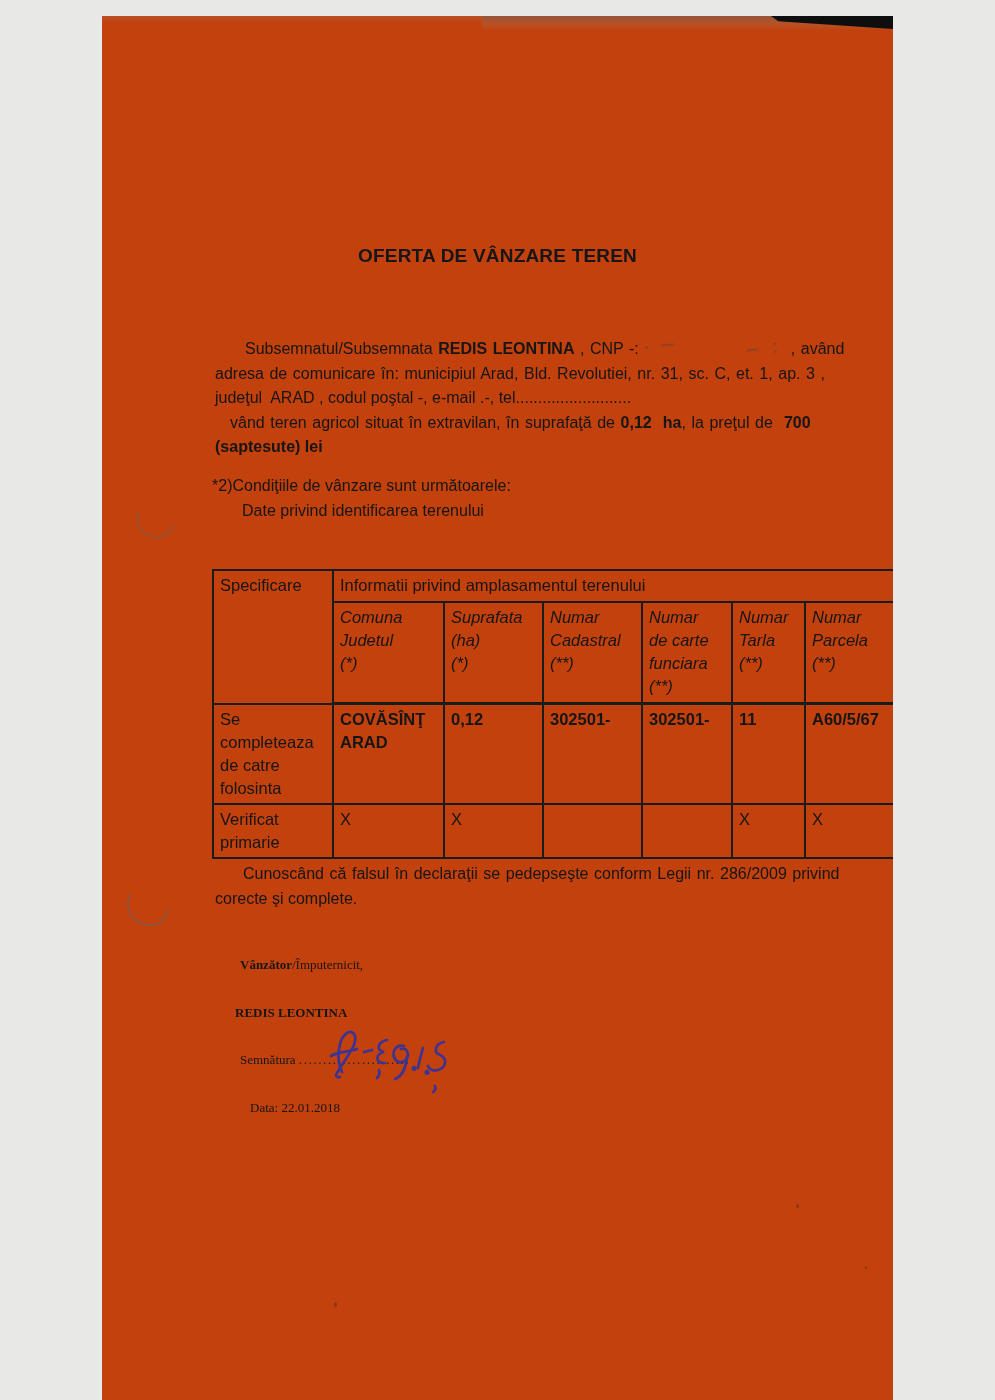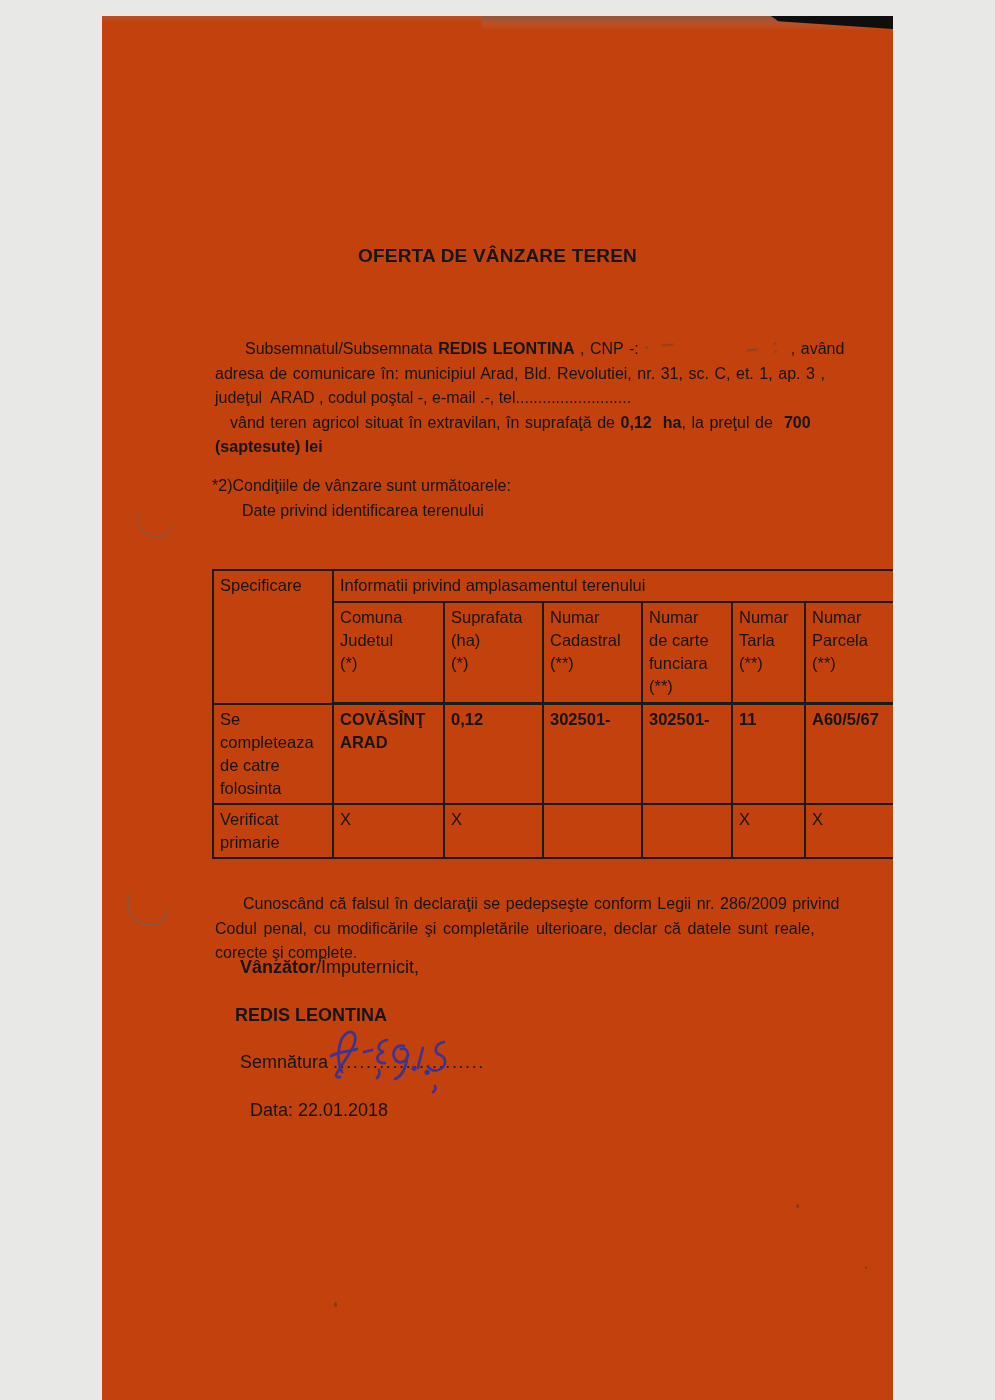--- a/index.html
+++ b/index.html
@@ -34,27 +34,27 @@
   .smudge .m2{left:22px;top:4px;width:13px;height:2px;transform:rotate(-7deg);}
   .smudge .m3{left:108px;top:9px;width:11px;height:2px;transform:rotate(-5deg);}
   .smudge .m4{left:134px;top:2px;width:3px;height:3px;border-radius:50%;}
   .smudge .m5{left:135px;top:10px;width:3px;height:3px;border-radius:50%;}
   
   .land-table{position:absolute;top:553px;left:110px;border-collapse:collapse;table-layout:fixed;
     width:833px;}
   .land-table td{border:2px solid #1b1b1b;vertical-align:top;padding:3px 6px;
     font-size:16.5px;line-height:23px;white-space:pre-line;overflow:hidden;}
   .land-table tr.r1 td{height:24px;}
-  .land-table tr.r2 td{height:93px;border-bottom-width:3px;}
+  .land-table tr.r2 td{height:93px;border-bottom-width:3px;font-style:italic;}
   .land-table tr.r3 td{height:92px;}
   .land-table tr.r4 td{height:44px;}
   .land-table td.v{font-weight:bold;}
   .land-table td.obs-h{text-align:left;}
   
-  .closing-line{position:absolute;font-size:18px;white-space:pre;}
+  .closing-line{position:absolute;font-size:13px;white-space:pre;font-family:Liberation Serif, serif;}
   .sig-dots{letter-spacing:1.6px;color:#1d1d1d;}
   .sig-ink{position:absolute;top:1010px;left:224px;width:152px;height:74px;}
 </style>
 </head>
 <body>
 
 <div class="page">
 
   <div class="top-shadow"></div>
   <div class="top-shadow-left"></div>
@@ -151,23 +151,22 @@
       <td></td>
       <td></td>
       <td>X</td>
       <td>X</td>
       <td>X</td>
       <td></td>
     </tr>
   </tbody>
     </table>
 
-  <div class="block" style="top:876px;">
+  <div class="block" style="top:846px;">
     <div class="line ind28 ws1">Cunoscând că falsul în declaraţii se pedepseşte conform Legii nr. 286/2009 privind</div>
-    <div class="line ws2">Codul penal, cu modificările şi completările ulterioare, declar că datele sunt reale,</div>
     <div class="line">corecte şi complete.</div>
   </div>
 
   <div class="closing-line" style="top:941px;left:138px;"><span class="b">Vânzător</span><span>/Împuternicit,</span></div>
 
   <div class="closing-line b" style="top:989px;left:133px;">REDIS LEONTINA</div>
 
   <div class="closing-line" style="top:1036px;left:138px;"><span>Semnătura </span><span class="sig-dots">.......................</span></div>
 
   <svg class="sig-ink" viewBox="0 0 152 74">

